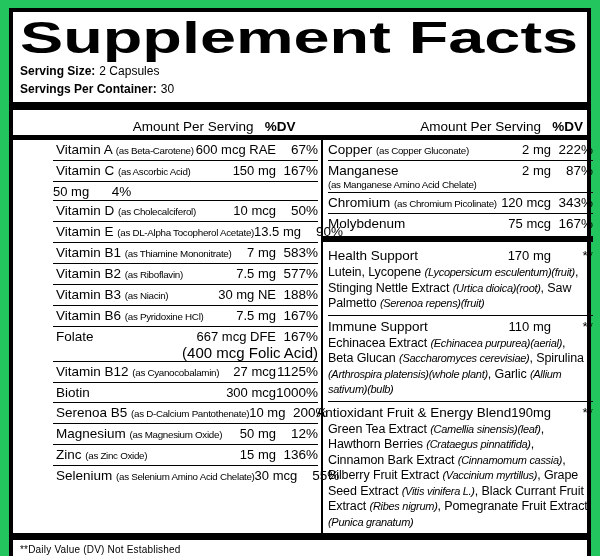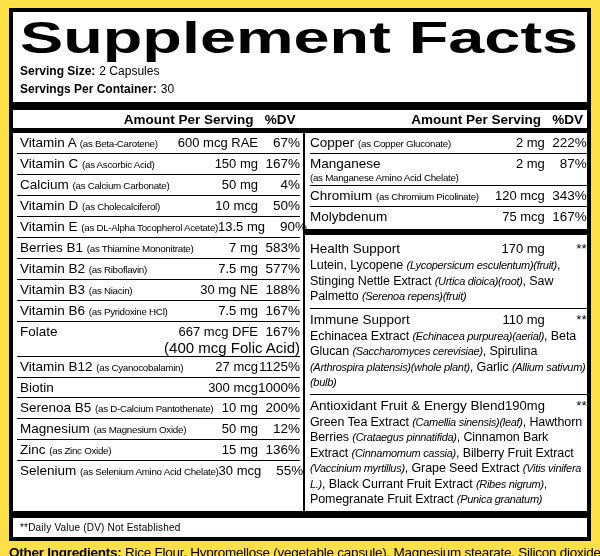--- a/index.html
+++ b/index.html
@@ -1,35 +1,35 @@
 <!DOCTYPE html>
 <html><head>
 <meta charset="utf-8">
 <style>
   html,body{margin:0;padding:0;background:#fff;}
-  .page{width:600px;height:556px;overflow:hidden;background:#fde047;color:#000;
+  .page{width:600px;height:556px;overflow:hidden;background:#22c55e;color:#000;
         font-family:"Liberation Sans", sans-serif;}
   .box{margin:8px 9px 0;border:4px solid #000;padding:0 4px;background:#fff;}
   .title-svg{display:block;margin:4px 0 0 3px;}
   .serving{font-size:12px;line-height:18px;padding-left:3px;}
   .serving .lbl{font-weight:bold;}
   .serving .val{margin-left:4px;}
   .bar{background:#000;margin:0 -4px;}
   .bar-1{height:8px;margin-top:4px;}
   .bar-2{height:5px;}
   .bar-3{height:7px;}
   .col-headers{display:flex;padding:2px 0 1px;}
   .hhalf{width:50%;display:flex;align-items:baseline;}
   .hhalf-left{padding-right:3px;}
   .hhalf-right{padding-left:6px;}
   .hspacer{flex:1;}
-  .h-amt{font-weight:bold;font-size:13.5px;white-space:nowrap;}
+  .h-amt{font-weight:normal;font-size:13.5px;white-space:nowrap;margin-top:7px;}
   .dv{flex:none;width:42px;text-align:right;white-space:nowrap;font-size:13.5px;}
   .h-dv{font-weight:bold;}
-  .columns{display:flex;align-items:stretch;}
+  .columns{display:flex;align-items:stretch;margin-left:36px;}
   .col{width:50%;}
   .col-left{padding-right:3px;}
   .col-right{border-left:2px solid #000000;padding-left:5px;}
   .nrow{border-bottom:1.5px solid #000;padding:2px 0 1px;}
   .rows-group .nrow:last-child{border-bottom:none;}
   .line1{display:flex;align-items:baseline;}
   .nm{flex:1;font-size:13.5px;line-height:16px;white-space:nowrap;padding-left:3px;}
   .col-right .nm{padding-left:0;}
   .paren{font-size:9.8px;letter-spacing:-0.3px;}
   .amt{font-size:13px;text-align:right;white-space:nowrap;}
@@ -91,42 +91,41 @@
           </div>
           <div class="nrow">
             <div class="line1">
               <div class="nm"><span>Vitamin C </span><span class="paren">(as Ascorbic Acid)</span></div>
               <span class="amt">150 mg</span>
               <span class="dv">167%</span>
             </div>
           </div>
           <div class="nrow">
             <div class="line1">
-              <div class="nm"><span>Calcium </span><span class="paren">(as Calcium Carbonate)</span></div>
               <span class="amt">50 mg</span>
               <span class="dv">4%</span>
             </div>
           </div>
           <div class="nrow">
             <div class="line1">
               <div class="nm"><span>Vitamin D </span><span class="paren">(as Cholecalciferol)</span></div>
               <span class="amt">10 mcg</span>
               <span class="dv">50%</span>
             </div>
           </div>
           <div class="nrow">
             <div class="line1">
               <div class="nm"><span>Vitamin E </span><span class="paren">(as DL-Alpha Tocopherol Acetate)</span></div>
               <span class="amt">13.5 mg</span>
               <span class="dv">90%</span>
             </div>
           </div>
           <div class="nrow">
             <div class="line1">
-              <div class="nm"><span>Berries B1 </span><span class="paren">(as Thiamine Mononitrate)</span></div>
+              <div class="nm"><span>Vitamin B1 </span><span class="paren">(as Thiamine Mononitrate)</span></div>
               <span class="amt">7 mg</span>
               <span class="dv">583%</span>
             </div>
           </div>
           <div class="nrow">
             <div class="line1">
               <div class="nm"><span>Vitamin B2 </span><span class="paren">(as Riboflavin)</span></div>
               <span class="amt">7.5 mg</span>
               <span class="dv">577%</span>
             </div>

